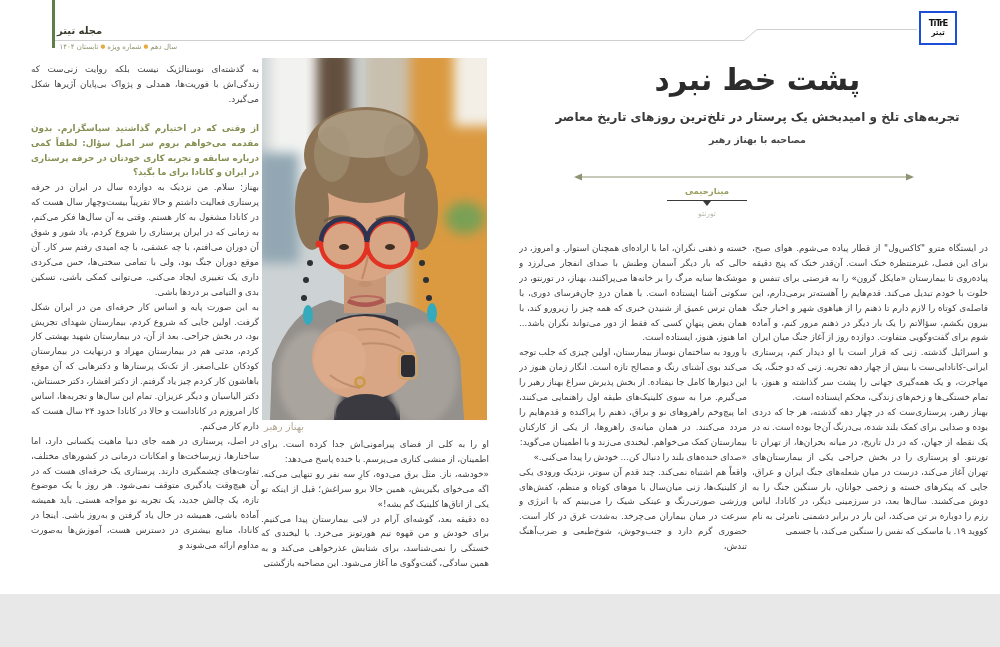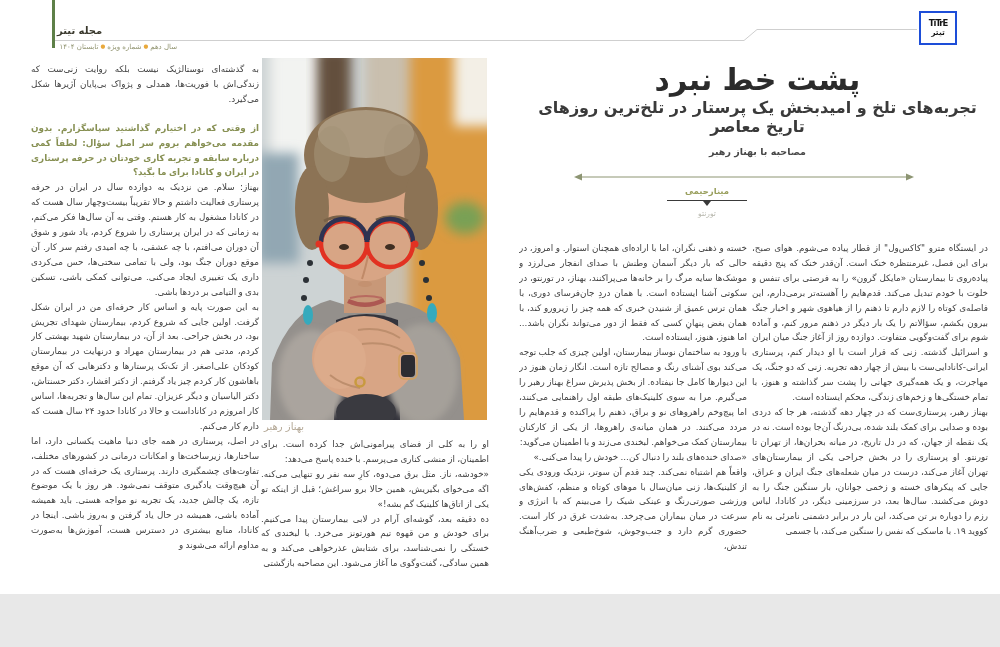--- a/index.html
+++ b/index.html
@@ -14,21 +14,21 @@
               font-size:7px;color:#90936f;white-space:nowrap;}
   .issue-line .dot{color:#e9a93c;font-size:5.5px;vertical-align:1px;padding:0 2px;}
   .logo{position:absolute;left:919px;top:11px;width:34px;height:30px;border:2px solid #1d4ed8;background:#fff;
         display:flex;flex-direction:column;align-items:center;justify-content:center;}
   .logo-latin{font-size:8.5px;font-weight:bold;color:#141414;letter-spacing:-1px;line-height:9px;}
   .logo-persian{font-size:7.5px;font-weight:bold;color:#141414;line-height:9px;}
 
   
   .title-block{position:absolute;left:530px;top:62px;width:455px;text-align:center;direction:rtl;}
   .main-title{font-size:30px;font-weight:bold;color:#2b2b2b;line-height:36px;}
-  .subtitle{margin-top:0;font-size:16px;font-weight:bold;color:#3a3a3a;}
+  .subtitle{margin-top:12px;font-size:12px;font-weight:bold;color:#3a3a3a;}
   .byline{margin-top:10px;font-size:9.5px;font-weight:600;color:#484848;}
   .author-block{position:absolute;left:627px;top:186px;width:160px;text-align:center;direction:rtl;}
   .author-name{font-size:8.5px;font-weight:bold;color:#9aa05e;}
   .author-divider{width:80px;height:1px;background:#3a3a3a;margin:4px auto 0;position:relative;}
   .author-divider .tri{position:absolute;left:50%;top:1px;transform:translateX(-50%);width:0;height:0;
        border-left:4px solid transparent;border-right:4px solid transparent;border-top:5px solid #3a3a3a;}
   .location{margin-top:8px;font-size:7.5px;color:#b8b8ae;}
 
   
   .col{position:absolute;direction:rtl;text-align:justify;font-size:8.8px;line-height:14.9px;

